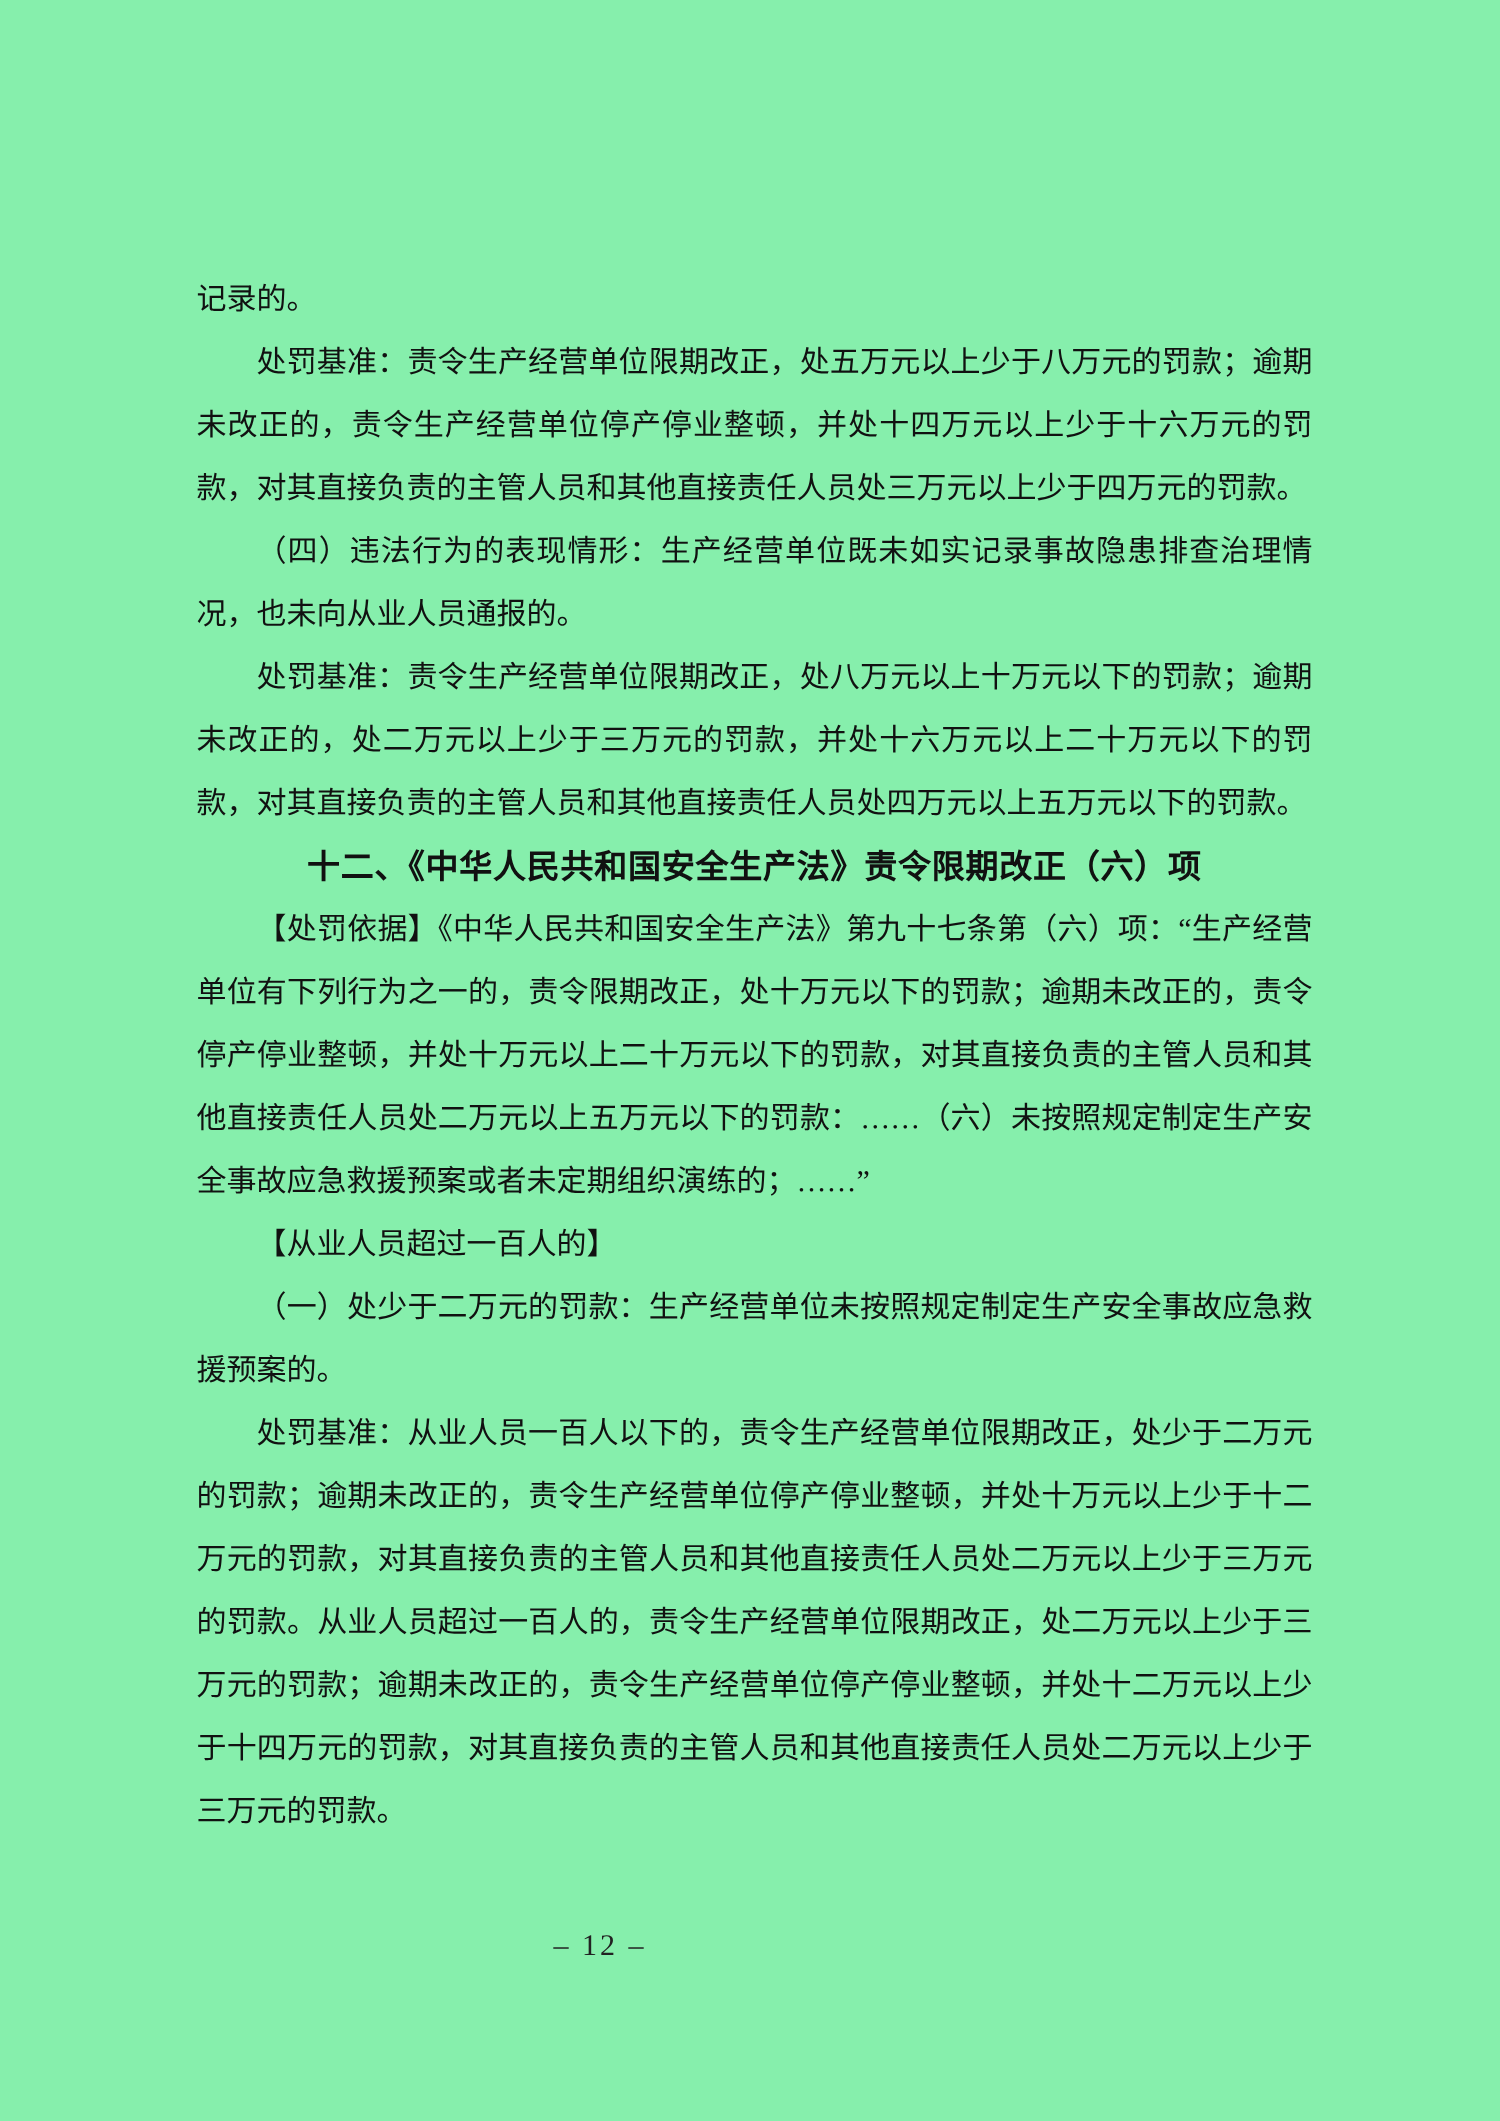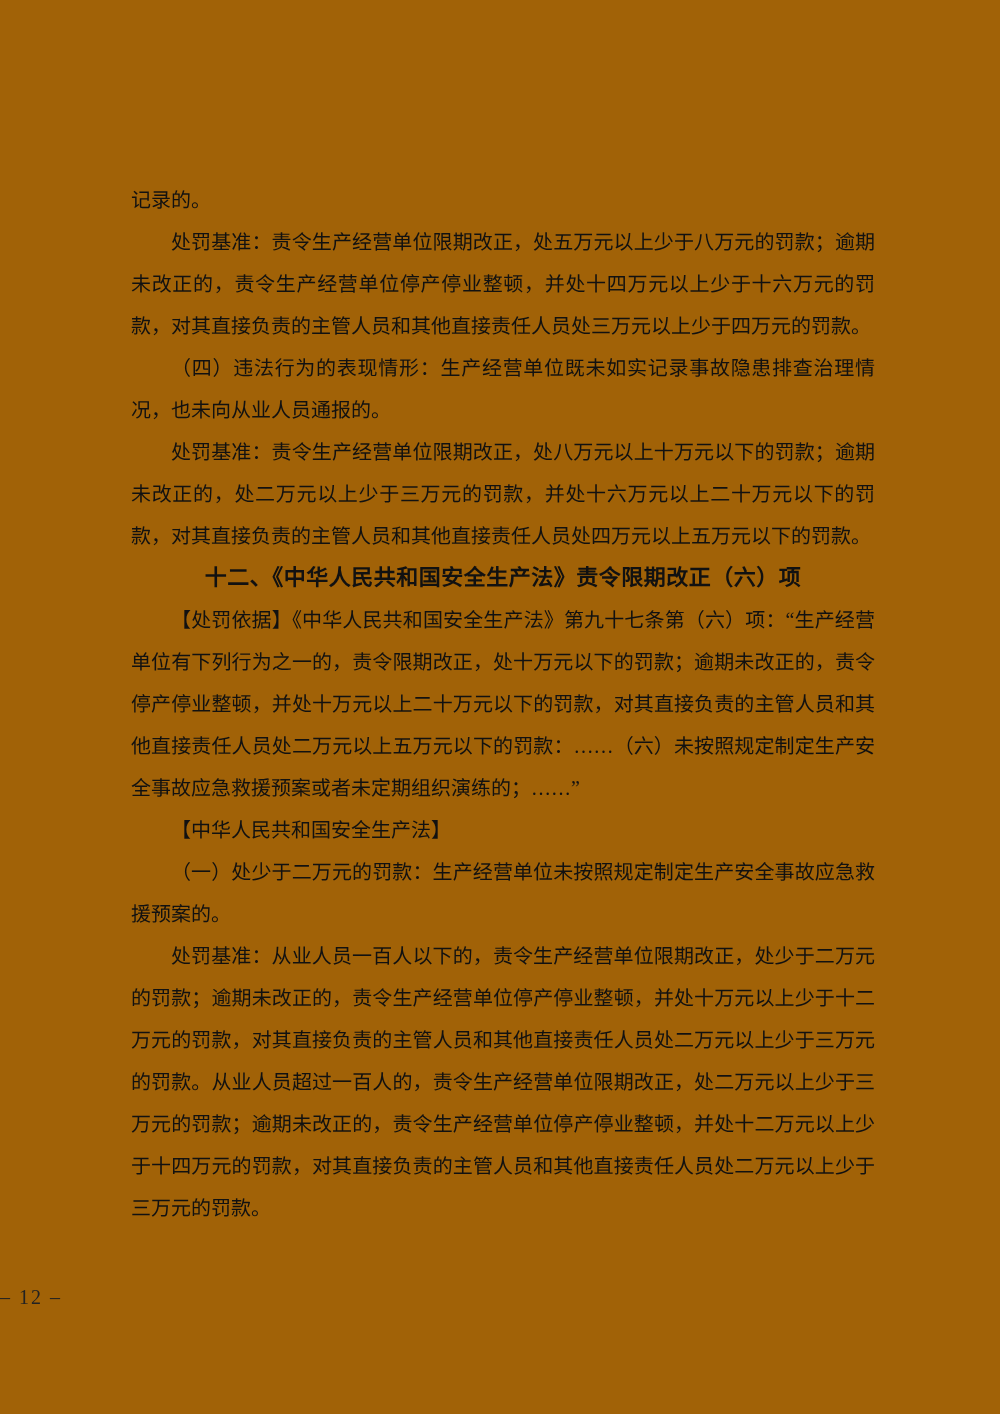--- a/index.html
+++ b/index.html
@@ -5,21 +5,21 @@
 <style>
   html, body {
     margin: 0;
     padding: 0;
     background: #ffffff;
   }
   .page {
     position: relative;
     width: 1000px;
     height: 1414px;
-    background: #a16207;
+    background: #86efac;
     color: #111111;
     font-family: "Liberation Serif", "DejaVu Serif", serif;
     overflow: hidden;
   }
   .doc-body {
     position: absolute;
     left: 131px;
     top: 179px;
     width: 744px;
   }
@@ -43,36 +43,37 @@
     font-weight: bold;
     text-align: center;
     text-indent: 0;
     letter-spacing: 0.5px;
   }
   .footer {
     position: absolute;
     left: 0;
     top: 1286px;
     width: 800px;
+    text-align: center;
     font-size: 20px;
     color: #222222;
     letter-spacing: 2px;
   }
 </style>
 </head>
 <body>
 
 <div class="page">
   <div class="doc-body">
     <p class="para cont">记录的。</p>
     <p class="para">处罚基准：责令生产经营单位限期改正，处五万元以上少于八万元的罚款；逾期未改正的，责令生产经营单位停产停业整顿，并处十四万元以上少于十六万元的罚款，对其直接负责的主管人员和其他直接责任人员处三万元以上少于四万元的罚款。</p>
     <p class="para">（四）违法行为的表现情形：生产经营单位既未如实记录事故隐患排查治理情况，也未向从业人员通报的。</p>
     <p class="para">处罚基准：责令生产经营单位限期改正，处八万元以上十万元以下的罚款；逾期未改正的，处二万元以上少于三万元的罚款，并处十六万元以上二十万元以下的罚款，对其直接负责的主管人员和其他直接责任人员处四万元以上五万元以下的罚款。</p>
     <h2 class="heading">十二、《中华人民共和国安全生产法》责令限期改正（六）项</h2>
     <p class="para">【处罚依据】《中华人民共和国安全生产法》第九十七条第（六）项：“生产经营单位有下列行为之一的，责令限期改正，处十万元以下的罚款；逾期未改正的，责令停产停业整顿，并处十万元以上二十万元以下的罚款，对其直接负责的主管人员和其他直接责任人员处二万元以上五万元以下的罚款：……（六）未按照规定制定生产安全事故应急救援预案或者未定期组织演练的；……”</p>
-    <p class="para">【中华人民共和国安全生产法】</p>
+    <p class="para">【从业人员超过一百人的】</p>
     <p class="para">（一）处少于二万元的罚款：生产经营单位未按照规定制定生产安全事故应急救援预案的。</p>
     <p class="para">处罚基准：从业人员一百人以下的，责令生产经营单位限期改正，处少于二万元的罚款；逾期未改正的，责令生产经营单位停产停业整顿，并处十万元以上少于十二万元的罚款，对其直接负责的主管人员和其他直接责任人员处二万元以上少于三万元的罚款。从业人员超过一百人的，责令生产经营单位限期改正，处二万元以上少于三万元的罚款；逾期未改正的，责令生产经营单位停产停业整顿，并处十二万元以上少于十四万元的罚款，对其直接负责的主管人员和其他直接责任人员处二万元以上少于三万元的罚款。</p>
   </div>
   <div class="footer">
     <span>– 12 –</span>
   </div>
 </div>
 
 </body></html>

